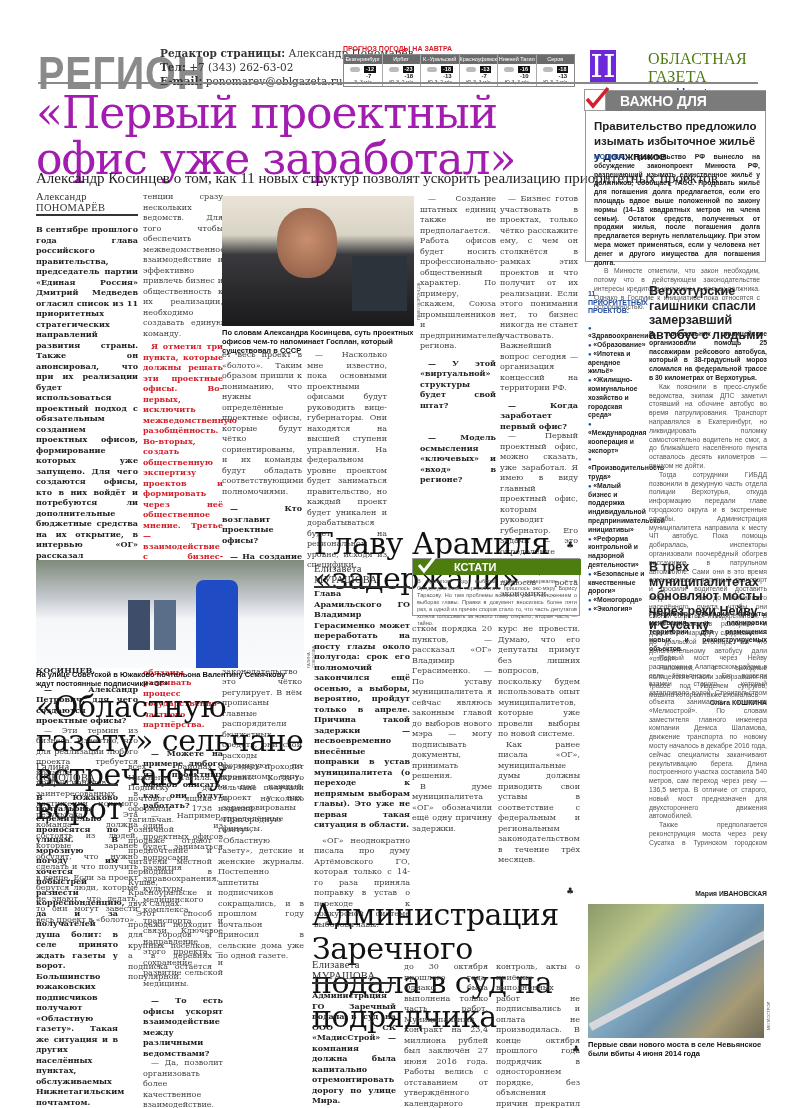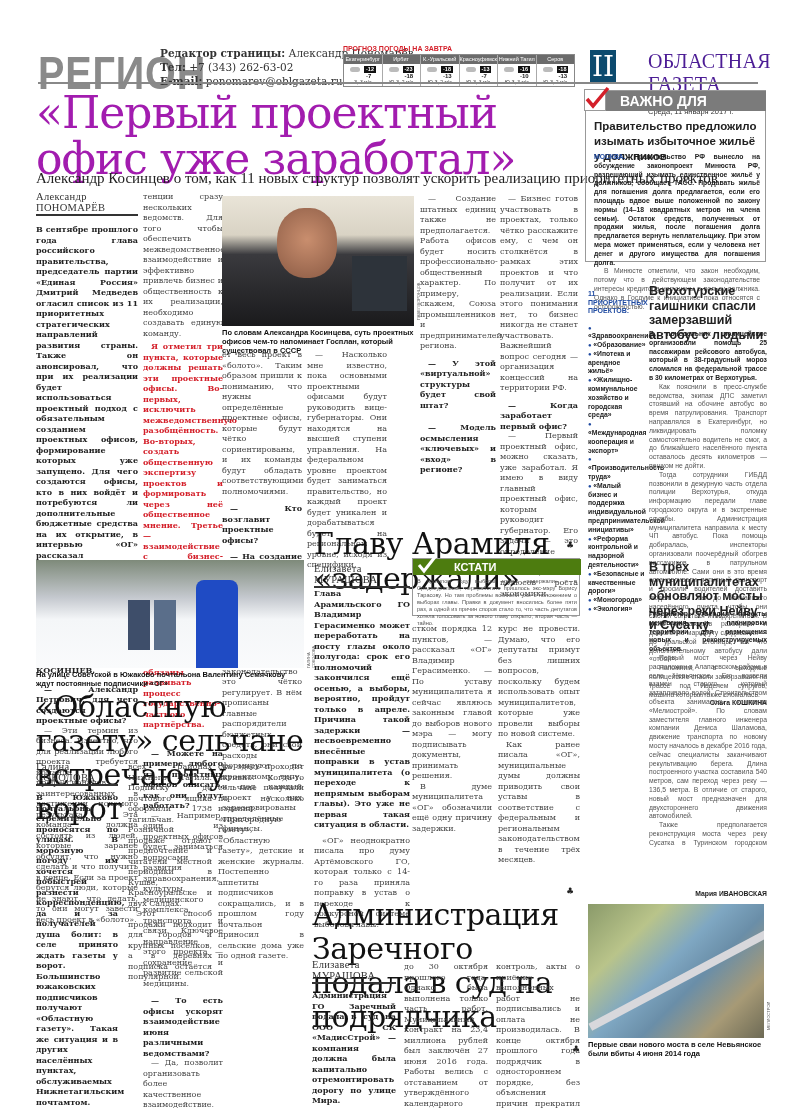--- a/index.html
+++ b/index.html
@@ -13,23 +13,23 @@
 .weather-title{font-family:"Liberation Sans",sans-serif;font-size:7px;font-weight:bold;color:#d4202a;height:9px}
 .wtable{display:flex;border:1px solid #888}
 .wcol{flex:1;border-right:1px solid #aaa;font-family:"Liberation Sans",sans-serif;text-align:center}
 .wcol:last-child{border-right:none}
 .wcity{background:#6b6b6b;color:#fff;font-size:5.5px;height:9px;line-height:9px;white-space:nowrap;overflow:hidden}
 .wbody{height:22px;position:relative;font-size:6px;line-height:7px}
 .wcloud{position:absolute;left:6px;top:3px;width:10px;height:5px;background:#bbb;border-radius:3px}
 .wday{position:absolute;left:20px;top:2px;background:#111;color:#fff;font-size:5.5px;padding:0 2px;font-weight:bold}
 .wnight{position:absolute;left:22px;top:9px;font-size:6px;font-weight:bold}
 .wwind{position:absolute;left:0;right:0;top:15px;font-size:5px;color:#444}
-.page-num{left:590px;top:50px;width:26px;height:33px;background:#0c4a6e;color:#fff;font-family:"DejaVu Serif",serif;font-size:28px;text-align:center;line-height:33px}
+.page-num{left:590px;top:50px;width:26px;height:33px;background:#6d28d9;color:#fff;font-family:"DejaVu Serif",serif;font-size:32px;text-align:center;line-height:33px}
 .brand{left:648px;top:50px;font-family:"Liberation Serif",serif}
-.brand-name{font-size:20px;color:#4c1d95;letter-spacing:.3px}
+.brand-name{font-size:16px;color:#4d7c0f;letter-spacing:.3px}
 .brand-url{font-size:10px;color:#1f3a8a;text-decoration:underline;font-weight:bold}
 .brand-date{font-family:"Liberation Sans",sans-serif;font-size:7.5px;color:#333}
 .headline1{left:36px;top:90px;font-size:44px;line-height:46px;color:#a21caf;font-family:"DejaVu Serif",serif;letter-spacing:-1px}
 .subhead1{left:36px;top:170px;font-family:"Liberation Serif",serif;font-size:15px;color:#222}
 .byline{font-family:"Liberation Serif",serif;font-size:10.5px;color:#333;border-bottom:2px solid #333;padding-bottom:1px;letter-spacing:.3px}
 .col{position:absolute;font-size:8px;line-height:10.5px;text-align:justify;color:#444}
 .lead{font-weight:bold;color:#222}
 .red{color:#d4202a;font-weight:bold}
 .question{font-weight:bold;color:#222}
 .photo{position:absolute;overflow:hidden}
@@ -136,21 +136,21 @@
   <p class="lead" style="margin-top:8px;font-size:8px">В сентябре прошлого года глава российского правительства, председатель партии «Единая Россия» Дмитрий Медведев огласил список из 11 приоритетных стратегических направлений развития страны. Также он анонсировал, что при их реализации будет использоваться проектный подход с обязательным созданием проектных офисов, формирование которых уже запущено. Для чего создаются офисы, кто в них войдёт и потребуются ли дополнительные бюджетные средства на их открытие, в интервью «ОГ» рассказал руководитель партийных проектов свердловского отделения «ЕР», эксперт в области инвестиционного проектирования и бизнес-планирования Александр КОСИНЦЕВ.</p>
   <p class="question" style="margin-top:8px;text-indent:8px">— Александр Петрович, для чего создаются проектные офисы?</p>
   <p style="text-indent:8px">— Эти термин из бизнеса. Известно, что для реализации любого проекта требуется команда профессионалов, заинтересованных в достижении искомого результата. Эта команда должна состоять из людей, которые заранее обсудят, что нужно сделать и что получить в конце. Если за проект берутся люди, которые не знают, что делать, то они могут завести весь проект в «болото».</p>
 </div>
 
 <div class="col" style="left:143px;top:192px;width:80px">
   <p>тенции сразу нескольких ведомств. Для того чтобы обеспечить межведомственное взаимодействие и эффективно привлечь бизнес и общественность к их реализации, необходимо создавать единую команду.</p>
   <p class="red" style="margin-top:2px;text-indent:8px">Я отметил три пункта, которые должны решать эти проектные офисы. Во-первых, исключить межведомственную разобщённость. Во-вторых, создать общественную экспертизу проектов и формировать через неё общественное мнение. Третье — взаимодействие с бизнес-структурами. Само государство только лишь за счёт бюджетных средств не сможет реализовать крупные проекты. Мы обязаны развивать процесс государственно-частного партнёрства.</p>
   <p class="question" style="margin-top:18px;text-indent:8px">— Можете на примере любого из проектных офисов описать, как они будут работать?</p>
   <p style="text-indent:8px">— Например, один из проектных офисов будет заниматься вопросами развития здравоохранения, культуры, медицинского комплекса, транспорта и связи. Ключевое направление этого проекта — сохранение и развитие сельской медицины.</p>
-  <p class="question" style="margin-top:6px;text-indent:8px">— То есть офисы ускорят взаимодействие июня различными ведомствами?</p>
+  <p class="question" style="margin-top:6px;text-indent:8px">— То есть офисы ускорят взаимодействие между различными ведомствами?</p>
   <p style="text-indent:8px">— Да, позволит организовать более качественное взаимодействие. Во главе офиса станет руководитель, обладающий полномочиями, который будет контролировать весь процесс реализации проекта.</p>
 </div>
 
 <div class="photo" style="left:222px;top:196px;width:192px;height:130px;background:linear-gradient(180deg,#e9e4d8 0%,#d9d3c4 30%,#3a3a3e 45%,#1a1a1c 100%)">
   <div style="position:absolute;left:55px;top:12px;width:60px;height:70px;border-radius:45%;background:radial-gradient(circle at 50% 45%,#c98e6e,#8a5a44)"></div>
   <div style="position:absolute;left:130px;top:60px;width:55px;height:55px;background:#2d333a"></div>
 </div>
 <div class="credit" style="left:416px;top:280px;height:40px">ПАВЕЛ ВОРОНЦОВ</div>
 <div class="caption" style="left:222px;top:328px;width:195px">По словам Александра Косинцева, суть проектных офисов чем-то напоминает Госплан, который существовал в СССР</div>
 
@@ -159,21 +159,21 @@
   <p class="question" style="margin-top:6px;text-indent:8px">— Кто возглавит проектные офисы?</p>
   <p class="question" style="margin-top:6px;text-indent:8px">— На создание офисов потребуется дополнительное финансирование из бюджета?</p>
   <p style="text-indent:8px">— Дополнительного финансирования не будет. Бюджетное законодательство это чётко регулирует. В нём прописаны главные распорядители бюджетных средств, они свои расходы формируют по проектному типу, и под каждый проект у них зарезервированы определённые финансы.</p>
 </div>
 <div class="col" style="left:307px;top:350px;width:80px">
   <p style="text-indent:8px">— Насколько мне известно, пока основными проектными офисами будут руководить вице-губернаторы. Они находятся на высшей ступени управления. На федеральном уровне проектом будет заниматься правительство, но каждый проект будет уникален и дорабатываться будет на региональном уровне, исходя из специфики.</p>
 </div>
 <div class="col" style="left:420px;top:194px;width:76px">
   <p style="text-indent:8px">— Создание штатных единиц также не предполагается. Работа офисов будет носить профессионально-общественный характер. По примеру, скажем, Союза промышленников и предпринимателей региона.</p>
   <p class="question" style="margin-top:6px;text-indent:8px">— У этой «виртуальной» структуры будет свой штат?</p>
-  <p class="question" style="margin-top:12px;text-indent:8px">— Модель осмысления «ключевых» и «вход» в регионе?</p>
+  <p class="question" style="margin-top:22px;text-indent:8px">— Модель осмысления «ключевых» и «вход» в регионе?</p>
 </div>
 <div class="col" style="left:500px;top:194px;width:78px">
   <p style="text-indent:8px">— Бизнес готов участвовать в проектах, только чётко расскажите ему, с чем он столкнётся в рамках этих проектов и что получит от их реализации. Если этого понимания нет, то бизнес никогда не станет участвовать. Важнейший вопрос сегодня — организация концессий на территории РФ.</p>
   <p class="question" style="margin-top:6px;text-indent:8px">— Когда заработает первый офис?</p>
   <p style="text-indent:8px">— Первый проектный офис, можно сказать, уже заработал. Я имею в виду главный проектный офис, которым руководит губернатор. Его задачи — это определение стратегических проектов, то есть полюсов роста экономики.</p>
 </div>
 <div class="end-mark" style="left:566px;top:540px">♣</div>
 
 <div class="abs side-box">
   <div class="side-box-head">ВАЖНО ДЛЯ РЕГИОНА</div>
@@ -258,21 +258,21 @@
   <p style="text-indent:8px;margin-top:6px">«ОГ» неоднократно писала про думу Артёмовского ГО, которая только с 14-го раза приняла поправку в устав о переходе к конкурсной системе выборов главы.</p>
 </div>
 <div class="abs kstati" style="left:314px;top:558px;left:412px;width:168px">
   <div class="kstati-head" style="width:168px">КСТАТИ</div>
   <svg style="position:absolute;left:4px;top:-4px" width="20" height="20" viewBox="0 0 20 20">
       <path d="M2 10 L7 16 L18 2" stroke="#fff" stroke-width="3" fill="none"></path>
     </svg>
   <div class="sans-col" style="left:4px;top:19px;width:160px;font-size:5.6px;line-height:7px">В прошлом году выборы главы «задержали» и в Среднеуральске, переработать пришлось экс-мэру Борису Тарасову. Но там проблемы возникли уже с положением о выборах главы. Правки в документ вносились более пяти раз, а одной из причин споров стало то, что часть депутатов хотела голосовать за нового главу открыто, вторая часть — тайно.</div>
 </div>
 <div class="col" style="left:412px;top:624px;width:80px">
-  <p>стком порядка 12 пунктов, — рассказал «ОГ» Владимир Герасименко. — По уставу муниципалитета я сейчас являюсь законным главой до выборов нового мэра — могу подписывать документы, принимать решения.</p>
+  <p>стком порядка 20 пунктов, — рассказал «ОГ» Владимир Герасименко. — По уставу муниципалитета я сейчас являюсь законным главой до выборов нового мэра — могу подписывать документы, принимать решения.</p>
   <p style="text-indent:8px">В думе муниципалитета «ОГ» обозначили ещё одну причину задержки.</p>
 </div>
 <div class="col" style="left:498px;top:624px;width:82px">
   <p>курс не провести. Думаю, что его депутаты примут без лишних вопросов, поскольку будем использовать опыт муниципалитетов, которые уже провели выборы по новой системе.</p>
   <p style="text-indent:8px">Как ранее писала «ОГ», муниципальные думы должны приводить свои уставы в соответствие с федеральным и региональным законодательством в течение трёх месяцев.</p>
 </div>
 <div class="end-mark" style="left:566px;top:886px">♣</div>
 
 <div class="abs headline2" style="left:312px;top:898px;width:270px;line-height:34px">Администрация Заречного подала в суд на подрядчика</div>
 <div class="col" style="left:312px;top:960px;width:84px">

